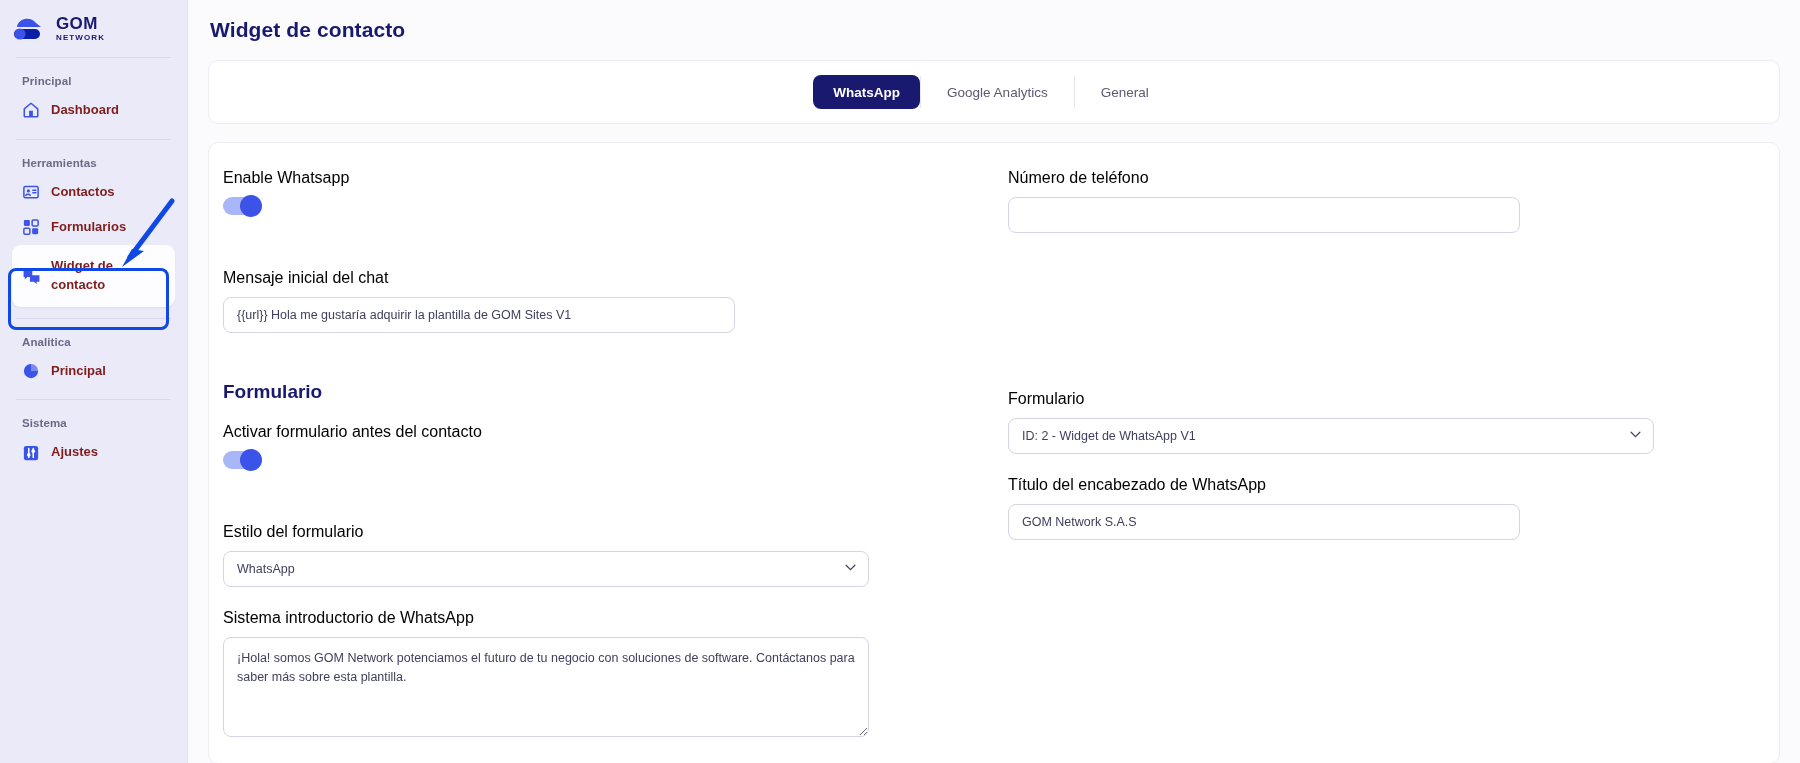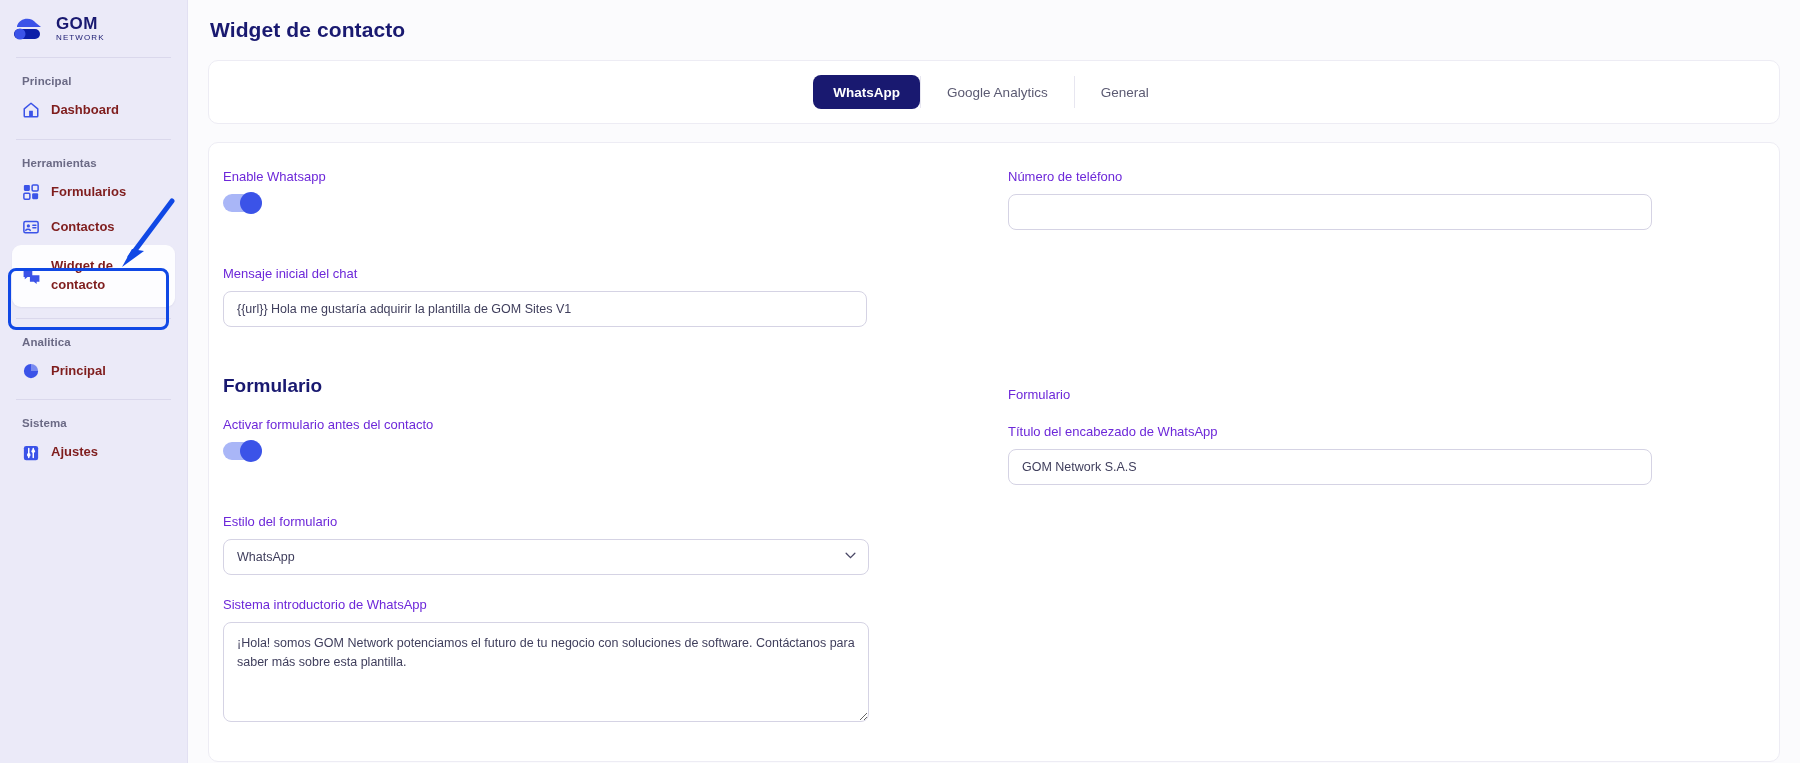--- a/index.html
+++ b/index.html
@@ -17,21 +17,21 @@
     background: #ebeaf8;
     position: relative;
     border-right: 1px solid #e2e0f2;
   }
   .logo-wrap {
     height: 57px; display: flex; align-items: center; padding-left: 11px; gap: 7px;
   }
   .logo-mark { width: 38px; height: 30px; position: relative; display:block; }
   .logo-text { display: flex; flex-direction: column; line-height: 1; }
   .logo-top { font-size: 17px; font-weight: 800; color: #191970; letter-spacing: .4px; }
-  .logo-bot { font-size: 8px; font-weight: 400; color: #191970; letter-spacing: 1.1px; margin-top: 2px;}
+  .logo-bot { font-size: 8px; font-weight: 700; color: #191970; letter-spacing: 1.1px; margin-top: 2px;}
   .divider { height: 1px; background: #dad8ec; margin: 0 16px; }
 
   .sec-label {
     font-size: 11.5px; color: #6b6a85; padding: 17px 0 6px 22px; letter-spacing:.1px;font-weight:bold;
   }
   .nav-item {
     display: flex; align-items: center; gap: 11px;
     margin: 0 12px; padding: 8px 10px; border-radius: 9px;
     cursor: pointer; color: #7f1d1d;
     font-size: 13px; font-weight: 700;
@@ -75,24 +75,24 @@
   }
   .tab-sep { width: 1px; height: 32px; background: #e7e6f0; }
 
   .form-card { padding: 26px 0 0 0; min-height: 620px; }
   .cols { display: flex; }
   .col { width: 50%; padding: 0 14px 0 14px; }
   .col-left { padding-left: 14px; }
 
   .field { margin-bottom: 22px; }
   .field-label {
-    display: block; font-size: 13px; color: #6d28d9; margin-bottom: 10px;
+    display: block; font-size: 16px; color: #000000; margin-bottom: 10px;
   }
   .txt-input, .sel-input {
-    width: 644px; height: 36px; border: 1px solid #d5d3e4; border-radius: 8px;
+    width: 512px; height: 36px; border: 1px solid #d5d3e4; border-radius: 8px;
     font-size: 12.5px; color: #3f3e5c; padding: 0 13px;
     font-family: "Liberation Sans", sans-serif;
     background: #fff; outline: none;
   }
   .sel-wrap { position: relative; width: 646px; }
   .sel-input { width: 646px; appearance: none; -webkit-appearance: none; padding-right: 34px; cursor: pointer;}
   .chev {
     position: absolute; right: 13px; top: 13px; width: 11px; height: 7px; pointer-events: none;
   }
   .ta-input {
@@ -149,39 +149,39 @@
       </span>
       <span class="lbl">Dashboard</span>
     </div>
     <div class="nav-spacer"></div>
     <div class="divider"></div>
 
     <div class="sec-label">Herramientas</div>
     <div class="nav-item">
       <span class="ico">
         <svg width="18" height="18" viewBox="0 0 24 24" fill="none" stroke="#3b53e8" stroke-width="2">
+          <rect x="2.5" y="4.5" width="19" height="15" rx="2"></rect>
+          <circle cx="8.5" cy="10.5" r="2.2" fill="#3b53e8" stroke="none"></circle>
+          <path d="M5 16.5c.8-1.8 5.2-1.8 6 0" stroke-linecap="round"></path>
+          <path d="M14.5 9.5h4M14.5 13h4" stroke-linecap="round"></path>
+        </svg>
+      </span>
+      <span class="lbl">Contactos</span>
+    </div>
+
+    <div class="nav-item">
+      <span class="ico">
+        <svg width="18" height="18" viewBox="0 0 24 24" fill="none" stroke="#3b53e8" stroke-width="2">
           <rect x="2.5" y="2.5" width="8" height="8" rx="1.5" fill="#3b53e8" stroke="none"></rect>
           <rect x="13.5" y="2.5" width="8" height="8" rx="1.5"></rect>
           <rect x="2.5" y="13.5" width="8" height="8" rx="1.5"></rect>
           <rect x="13.5" y="13.5" width="8" height="8" rx="1.5" fill="#3b53e8" stroke="none"></rect>
         </svg>
       </span>
       <span class="lbl">Formularios</span>
-    </div>
-
-    <div class="nav-item">
-      <span class="ico">
-        <svg width="18" height="18" viewBox="0 0 24 24" fill="none" stroke="#3b53e8" stroke-width="2">
-          <rect x="2.5" y="4.5" width="19" height="15" rx="2"></rect>
-          <circle cx="8.5" cy="10.5" r="2.2" fill="#3b53e8" stroke="none"></circle>
-          <path d="M5 16.5c.8-1.8 5.2-1.8 6 0" stroke-linecap="round"></path>
-          <path d="M14.5 9.5h4M14.5 13h4" stroke-linecap="round"></path>
-        </svg>
-      </span>
-      <span class="lbl">Contactos</span>
     </div>
 
     <div class="nav-item active" style="height:62px;">
       <span class="ico">
         <svg width="19" height="19" viewBox="0 0 24 24">
           <path d="M2 4.5h11v8H7l-3.5 3v-3H2z" fill="#3b53e8"></path>
           <path d="M10 10.5h12v8h-3.5v3l-3.5-3H10z" fill="#3b53e8"></path>
         </svg>
       </span>
       <span class="lbl" style="max-width:95px; display:block;">Widget de contacto</span>
@@ -297,20 +297,26 @@
           <div class="field">
             <span class="field-label">Número de teléfono</span>
             <input class="txt-input" type="text" value="" style="">
           </div>
 
           <div class="spacer-block"></div>
           <div class="spacer-small"></div>
 
           <div class="field">
             <span class="field-label">Formulario</span>
+            <span class="sel-wrap" style="display:block;">
+              <input class="sel-input" readonly="" value="ID: 2 - Widget de WhatsApp V1" style="">
+              <svg class="chev" viewBox="0 0 12 8">
+                <path d="M1 1.5 L6 6.5 L11 1.5" stroke="#4a4866" stroke-width="1.5" fill="none" stroke-linecap="round"></path>
+              </svg>
+            </span>
           </div>
 
           <div class="field">
             <span class="field-label">Título del encabezado de WhatsApp</span>
             <input class="txt-input" type="text" value="GOM Network S.A.S" style="">
           </div>
 
         </div>
       </div>
     </div>

